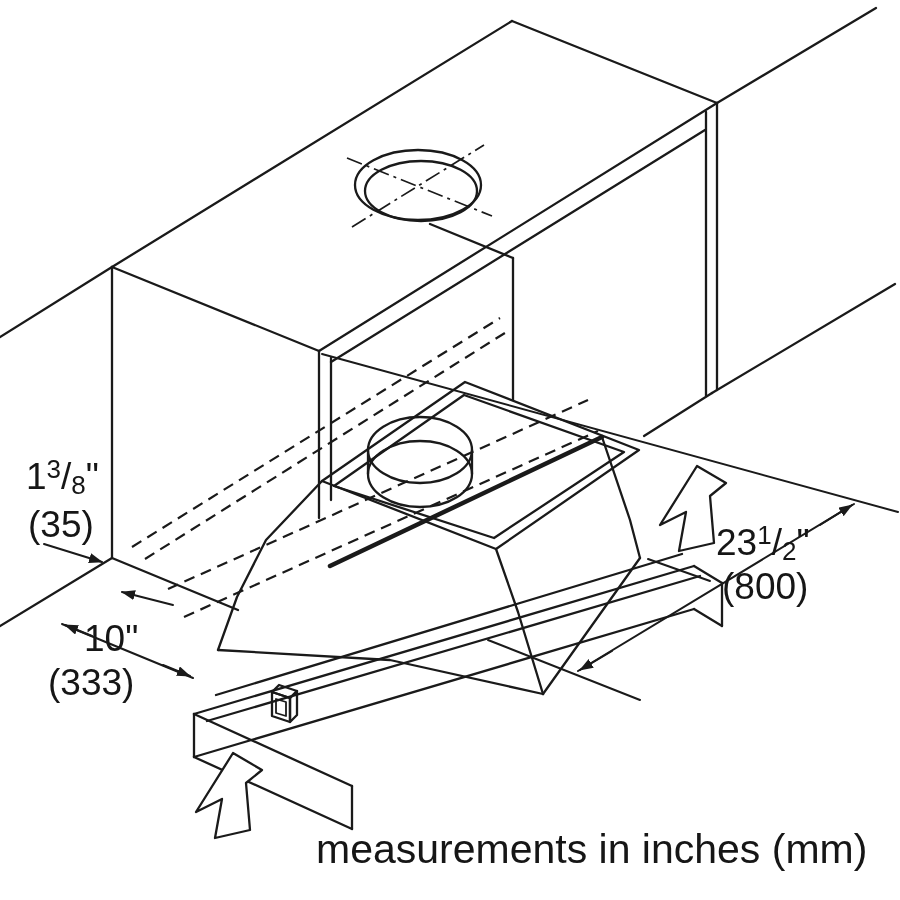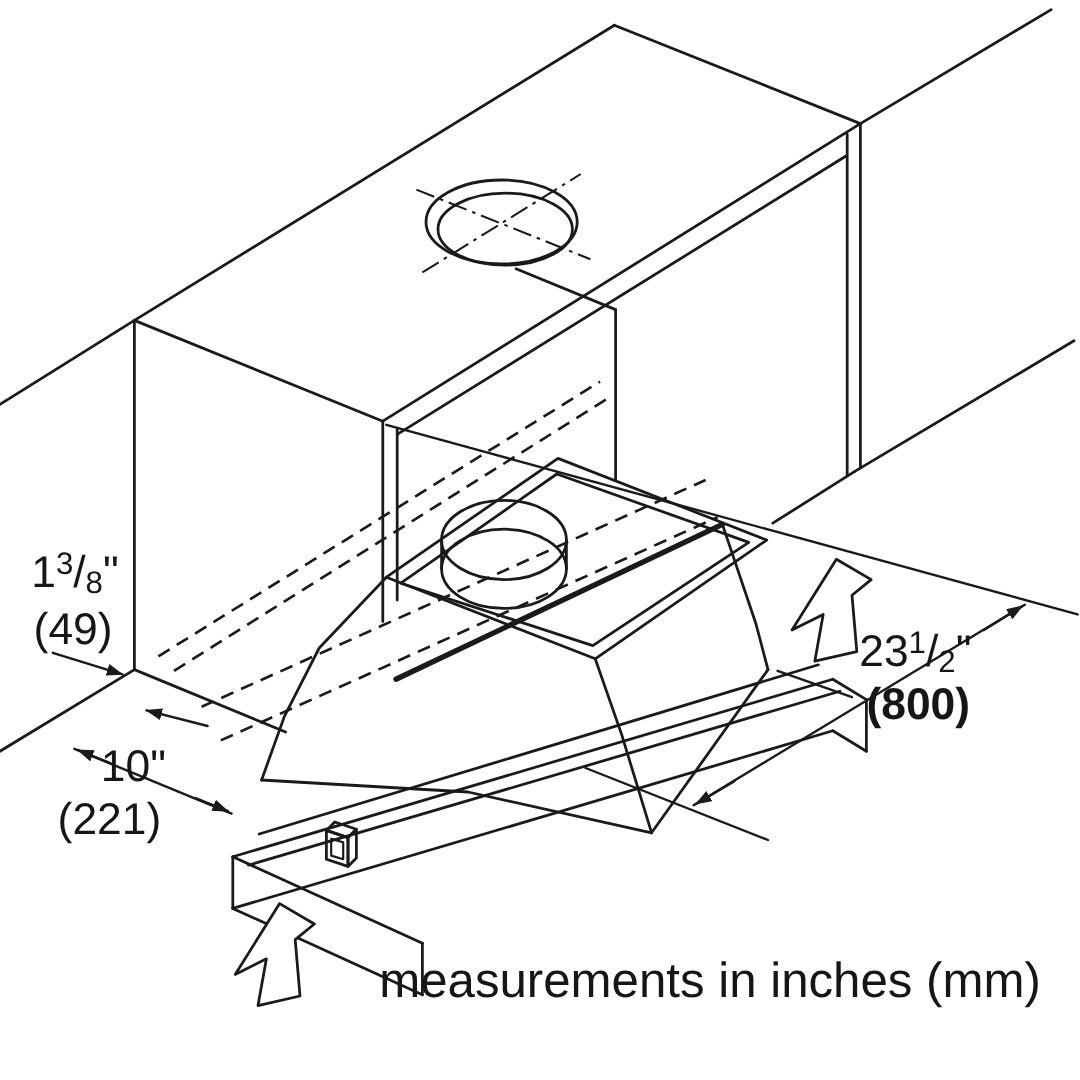--- a/index.html
+++ b/index.html
@@ -1,21 +1,21 @@
 <!DOCTYPE html>
 <html><head>
 <meta charset="utf-8">
 <style>
   html,body{margin:0;padding:0;width:900px;height:900px;background:#ffffff;overflow:hidden;}
   #stage{position:relative;width:900px;height:900px;font-family:"Liberation Sans",sans-serif;color:#1a1a1a;}
   svg{position:absolute;left:0;top:0;}
   .lbl{position:absolute;white-space:nowrap;font-size:37px;line-height:1;color:#161616;letter-spacing:0px;}
   .lbl .sup{font-size:26px;position:relative;top:-11px;}
   .lbl .den{font-size:26px;position:relative;top:5px;}
-  .caption{position:absolute;left:316px;top:794px;font-size:41px;color:#161616;white-space:nowrap;}
+  .caption{position:absolute;left:316px;top:826px;font-size:41px;color:#161616;white-space:nowrap;}
 </style>
 </head>
 <body>
 
 <div id="stage">
 
   <svg width="900" height="900" viewBox="0 0 900 900">
     <defs>
       <marker id="ah" markerWidth="16" markerHeight="12" refX="13" refY="5" orient="auto" markerUnits="userSpaceOnUse">
         <path d="M0,0 L14,5 L0,10 z" fill="#1a1a1a"></path>
@@ -128,34 +128,34 @@
     <g stroke="#1a1a1a" stroke-width="2.3" fill="#ffffff" stroke-linejoin="round">
       <polygon points="233,753 262,770 246,783 250,830 215,838 222,799 196,812"></polygon>
       <polygon points="697,466 726,483 710,496 714,543 679,551 686,512 660,525"></polygon>
     </g>
   </svg>
 
   <div class="lbl" style="left:26px;top:458px;">
     <span>1</span><span class="sup">3</span>/<span class="den">8</span><span>"</span>
   </div>
   <div class="lbl" style="left:28px;top:506px;">
-    <span>(49)</span>
+    <span>(35)</span>
   </div>
 
   <div class="lbl" style="left:84px;top:620px;">
     <span>10"</span>
   </div>
   <div class="lbl" style="left:48px;top:664px;">
-    <span>(221)</span>
+    <span>(333)</span>
   </div>
 
   <div class="lbl" style="left:716px;top:524px;">
     <span>23</span><span class="sup">1</span>/<span class="den">2</span><span>"</span>
   </div>
-  <div class="lbl" style="left:722px;top:568px;font-weight:bold;">
+  <div class="lbl" style="left:722px;top:568px;">
     <span>(800)</span>
   </div>
 
   <div class="caption">
     <span>measurements in inches (mm)</span>
   </div>
 
 </div>
 
 </body></html>

